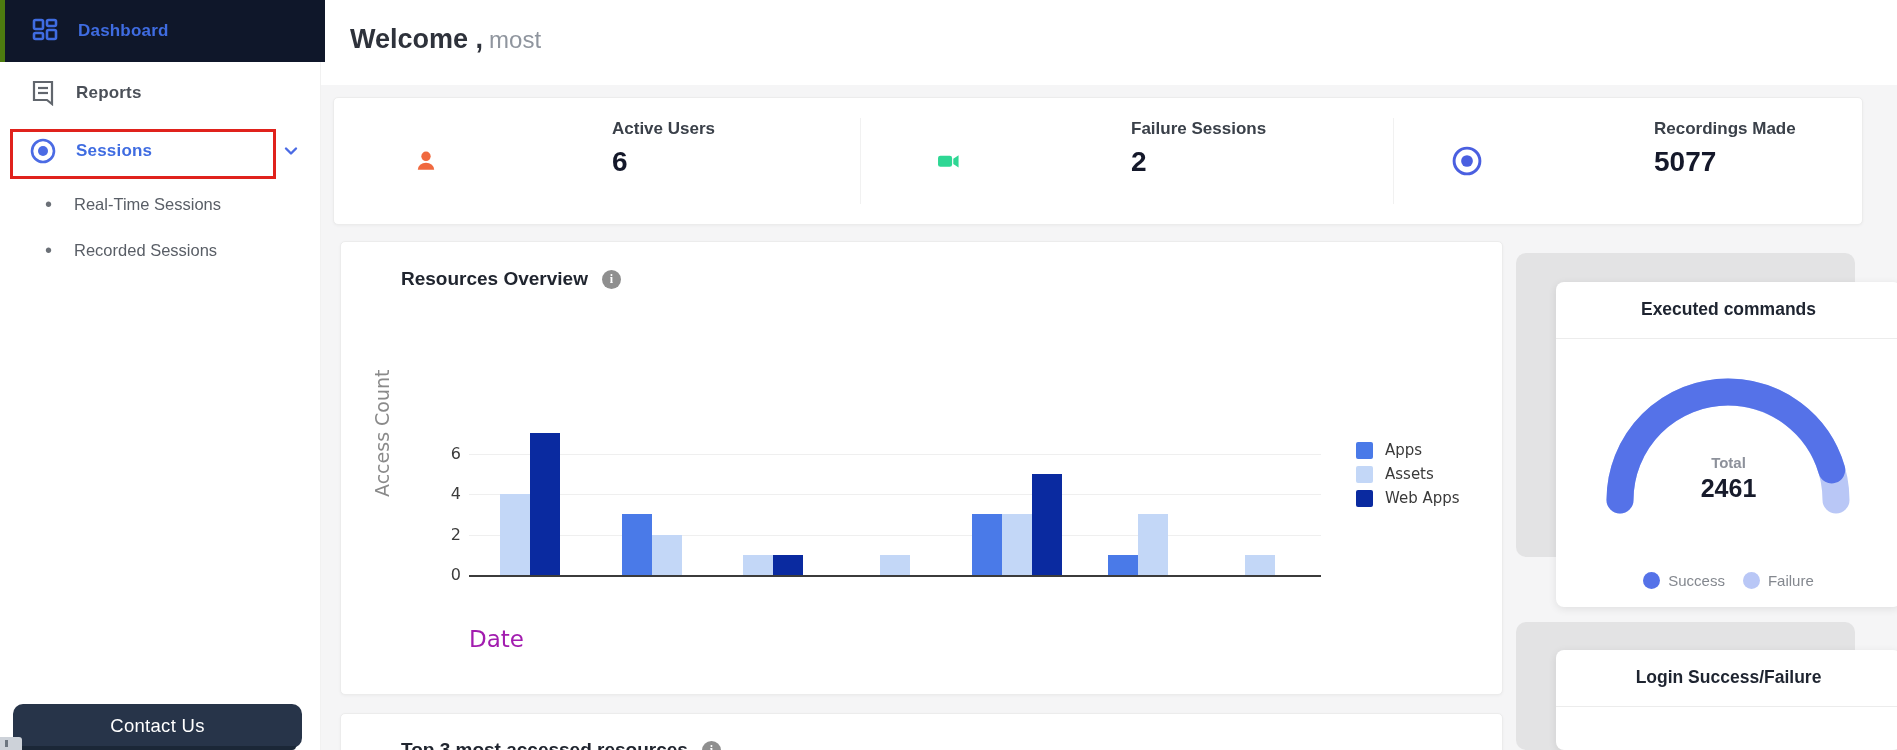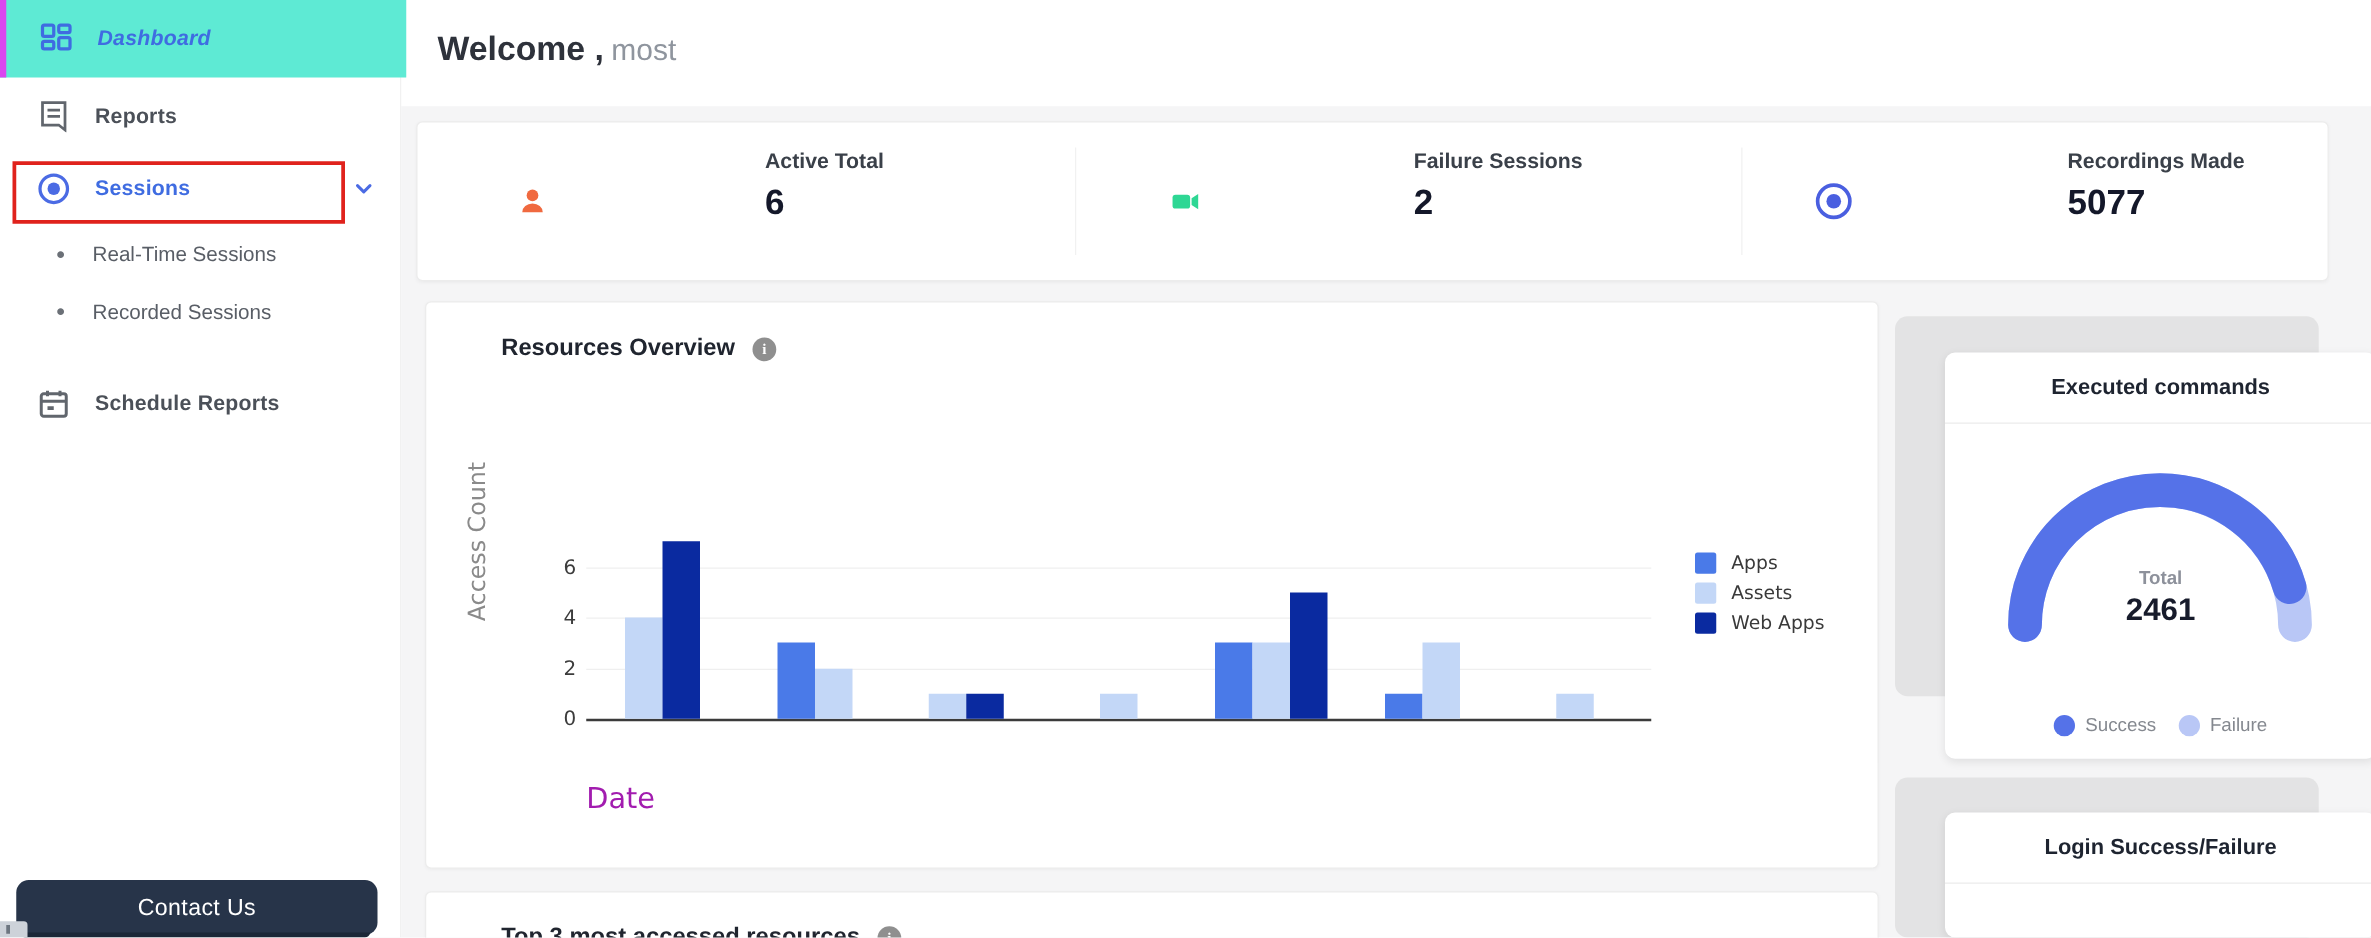--- a/index.html
+++ b/index.html
@@ -5,21 +5,21 @@
   html,body{margin:0;padding:0;}
   body{
     width:1897px;height:750px;position:relative;overflow:hidden;
     background:#ffffff;font-family:"Liberation Sans",sans-serif;
     -webkit-font-smoothing:antialiased;
   }
   
   .sidebar{position:absolute;left:0;top:0;width:320px;height:750px;background:#fff;border-right:1px solid #f1f1f1;z-index:5;}
   .nav-item{position:absolute;left:0;width:320px;display:flex;align-items:center;cursor:pointer;}
   .nav-label{font-size:17px;font-weight:700;color:#4b5058;letter-spacing:.2px;}
-  .nav-dashboard{top:0;height:62px;background:#5eead4;border-left:5px solid #d946ef;font-style:italic;}
+  .nav-dashboard{top:0;height:62px;background:#0f172a;border-left:5px solid #4d7c0f;}
   .nav-dashboard .nav-label{color:#3f6ce1;}
   .nav-reports{top:68px;height:50px;}
   .nav-sessions{top:126px;height:50px;}
   .nav-sessions .nav-label{color:#3f6ce1;}
   .nav-schedule{top:298px;height:50px;}
   .nav-icon{width:26px;height:26px;margin-left:30px;margin-right:20px;flex:0 0 auto;}
   .nav-dashboard .nav-icon{margin-left:27px;}
   .sub-item{position:absolute;left:0;width:320px;height:40px;display:flex;align-items:center;cursor:pointer;}
   .sub-item .bullet{color:#6b7077;font-size:20px;margin-left:45px;margin-right:22px;line-height:1;}
   .sub-item .sub-label{font-size:16.5px;color:#595e66;}
@@ -123,30 +123,20 @@
 
   <div class="sub-item sub-realtime">
     <span class="bullet">•</span>
     <span class="sub-label">Real-Time Sessions</span>
   </div>
   <div class="sub-item sub-recorded">
     <span class="bullet">•</span>
     <span class="sub-label">Recorded Sessions</span>
   </div>
 
-  <div class="nav-item nav-schedule">
-    <svg class="nav-icon" viewBox="0 0 26 26" fill="none" stroke="#61666d" stroke-width="2.4">
-      <rect x="3" y="5" width="20" height="18" rx="2"></rect>
-        <line x1="3" y1="11" x2="23" y2="11"></line>
-      <line x1="8" y1="2.5" x2="8" y2="7"></line>
-        <line x1="18" y1="2.5" x2="18" y2="7"></line>
-      <line x1="8" y1="16.5" x2="13" y2="16.5" stroke-width="3"></line>
-    </svg>
-    <span class="nav-label">Schedule Reports</span>
-  </div>
 
   <div class="contact-btn">
     <span>Contact Us</span>
   </div>
   <div class="contact-strip"></div>
   <div class="corner-chip"></div>
 </div>
 
 <div class="main">
   <div class="topband">
@@ -155,21 +145,21 @@
     </div>
   </div>
 
   <div class="card stats-card">
     <div class="stat-icon-circle" style="left:63px;">
       <svg width="34" height="34" viewBox="0 0 58 58">
         <circle cx="29" cy="21" r="8" fill="#f0693f"></circle>
         <path d="M15 44 a14 12 0 0 1 28 0 z" fill="#f0693f"></path>
       </svg>
     </div>
-    <div class="stat-label" style="left:278px;">Active Total</div>
+    <div class="stat-label" style="left:278px;">Active Users</div>
     <div class="stat-value" style="left:278px;">6</div>
     <div class="stat-divider" style="left:526px;"></div>
 
     <div class="stat-icon-circle" style="left:585px;">
       <svg width="34" height="34" viewBox="0 0 58 58">
         <rect x="12" y="20" width="24" height="19" rx="4" fill="#2ed794"></rect>
         <polygon points="38,25 47,19 47,40 38,34" fill="#2ed794"></polygon>
       </svg>
     </div>
     <div class="stat-label" style="left:797px;">Failure Sessions</div>

